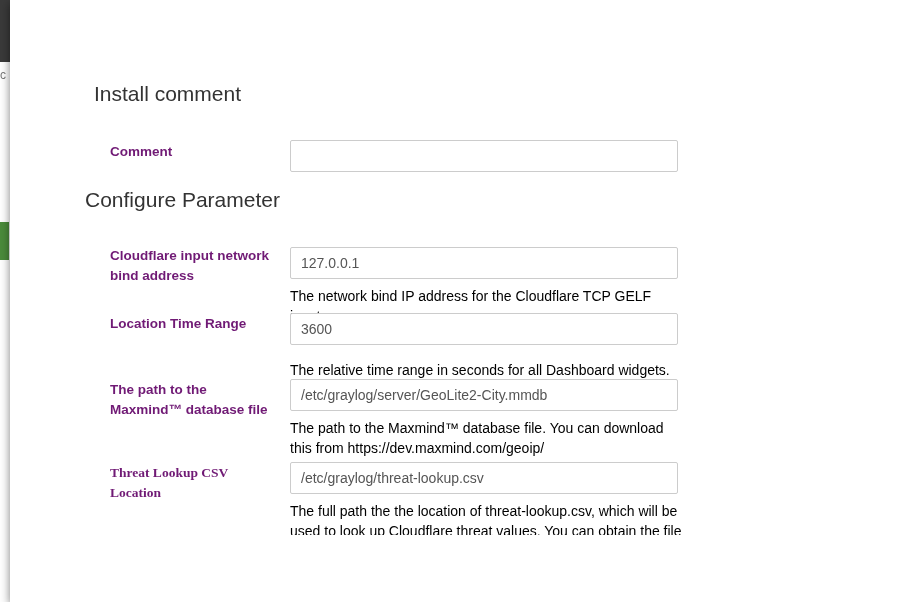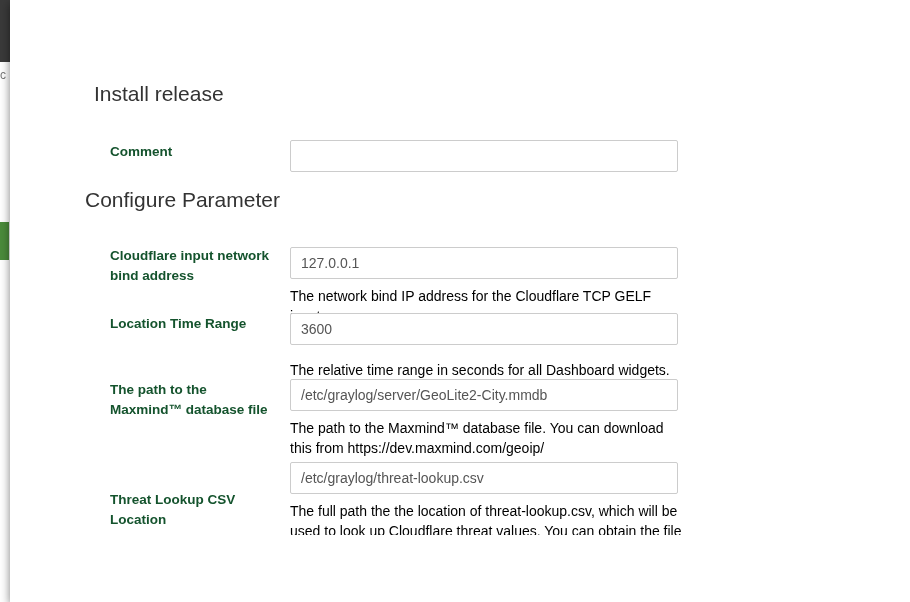--- a/index.html
+++ b/index.html
@@ -107,21 +107,21 @@
     position: absolute;
     left: 0;
     width: 900px;
   }
   .form-label {
     position: absolute;
     left: 100px;
     width: 170px;
     font-size: 13.5px;
     font-weight: bold;
-    color: #14532d;
+    color: #701a75;
     line-height: 1.45;
     text-align: left;
   }
   .form-control {
     position: absolute;
     left: 280px;
     width: 388px;
     height: 32px;
     box-sizing: border-box;
     border: 1px solid #cccccc;
@@ -150,41 +150,41 @@
   #row-bind .help-text { top: 286px; }
 
   #row-timerange .form-label { top: 314px; }
   #row-timerange .form-control { top: 313px; }
   #row-timerange .help-text { top: 352px; margin-top: 8px; }
 
   #row-maxmind .form-label { top: 380px; }
   #row-maxmind .form-control { top: 379px; }
   #row-maxmind .help-text { top: 418px; }
 
-  #row-threat .form-label { top: 490px; }
+  #row-threat .form-label { top: 463px; font-family: Liberation Serif, serif; }
   #row-threat .form-control { top: 462px; }
   #row-threat .help-text { top: 501px; }
 </style>
 </head>
 <body>
 
 <div class="page">
 
   <div class="backdrop">
     <div class="backdrop-strip"></div>
     <div class="backdrop-letter">c</div>
     <div class="backdrop-green"></div>
   </div>
 
   <div class="modal">
 
 
     <div class="modal-body">
 
-      <div class="section-title" id="sec-install-comment">Install release</div>
+      <div class="section-title" id="sec-install-comment">Install comment</div>
 
       <div class="form-row" id="row-comment">
         <div class="form-label">Comment</div>
         <input class="form-control" type="text" value="" style="">
       </div>
 
       <div class="section-title" id="sec-configure">Configure Parameter</div>
 
       <div class="form-row" id="row-bind">
         <div class="form-label">Cloudflare input network bind address</div>

